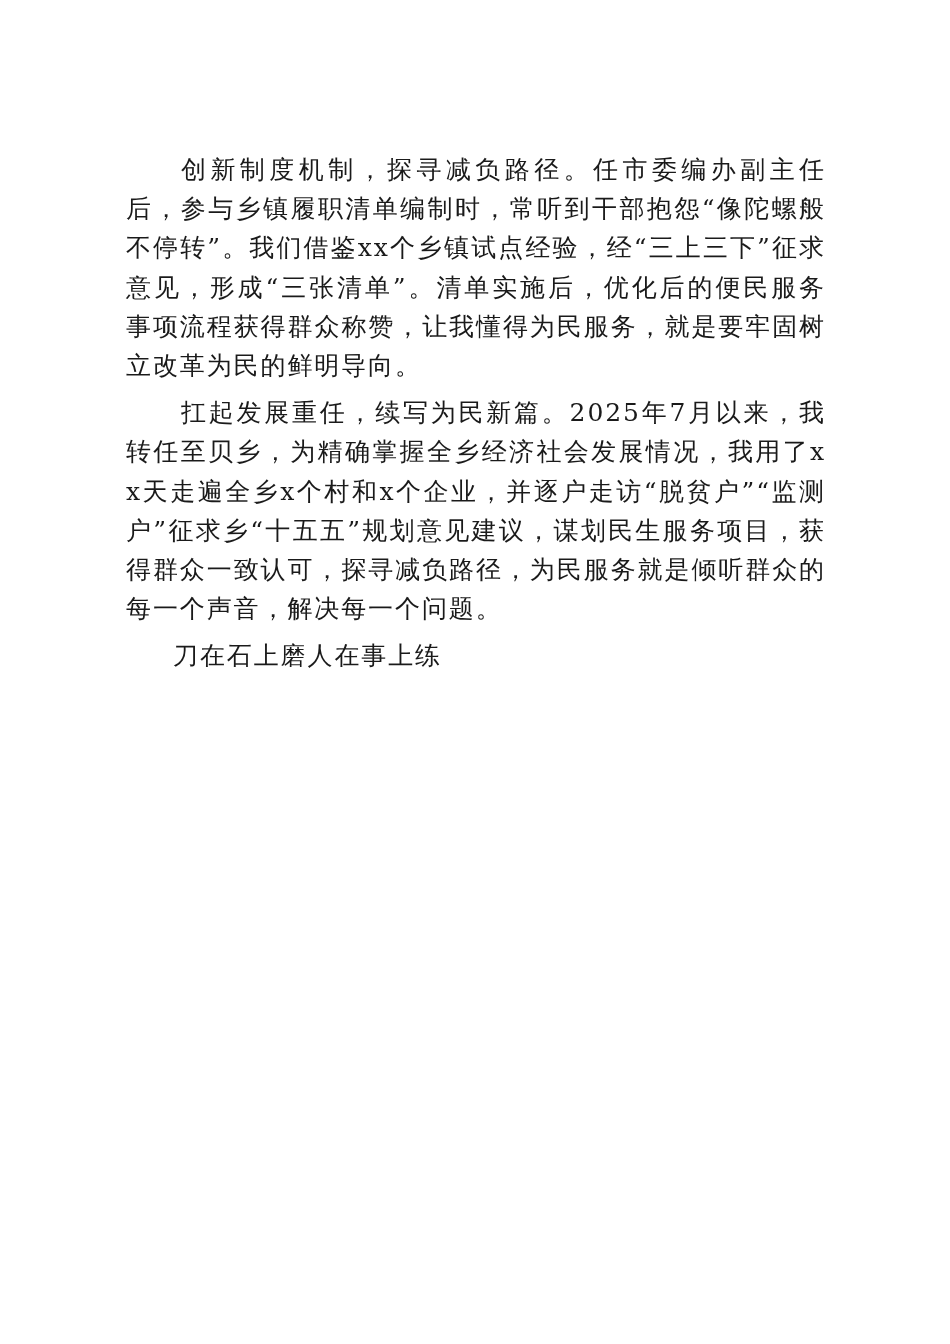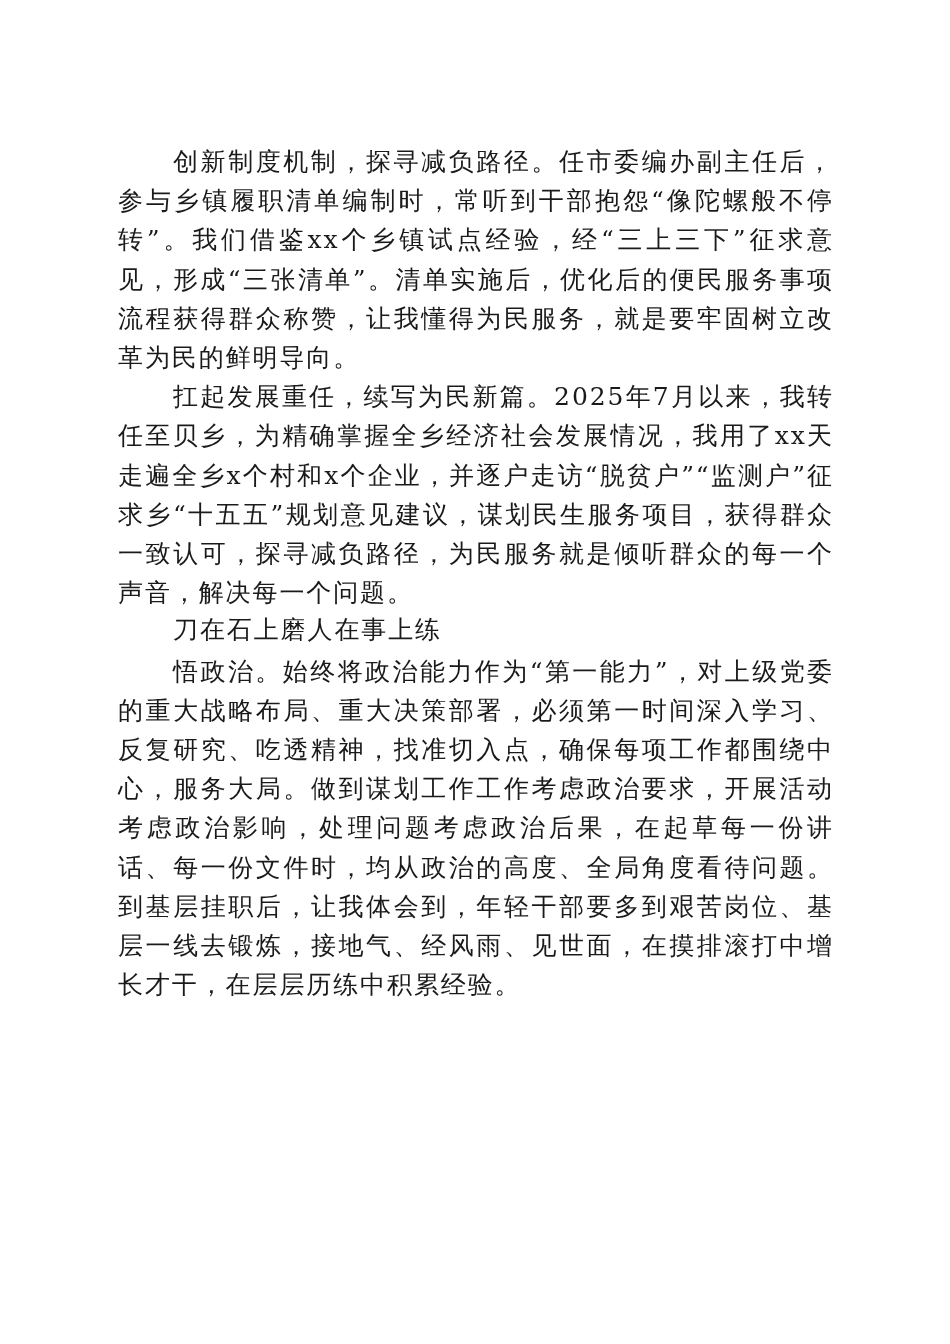--- a/index.html
+++ b/index.html
@@ -20,35 +20,33 @@
       width: 716px;
       color: #1a1a1a;
       font-family: "DejaVu Serif", "Liberation Serif", serif;
       font-size: 25px;
       line-height: 39.2px;
       letter-spacing: 1.9px;
       text-align: justify;
       text-justify: inter-character;
     }
     .para {
-      margin: 0;
+      margin: 8px;
       padding: 0;
       text-indent: 55px;
       word-break: break-all;
     }
     .heading {
       margin: 0;
       padding: 0;
       text-indent: 55px;
       font-weight: normal;
       font-size: 25px;
-      font-family: Liberation Mono, monospace;
     }
   </style>
 </head>
 <body>
 
 <div class="page">
   <p class="para">创新制度机制，探寻减负路径。任市委编办副主任后，参与乡镇履职清单编制时，常听到干部抱怨“像陀螺般不停转”。我们借鉴xx个乡镇试点经验，经“三上三下”征求意见，形成“三张清单”。清单实施后，优化后的便民服务事项流程获得群众称赞，让我懂得为民服务，就是要牢固树立改革为民的鲜明导向。</p>
   <p class="para">扛起发展重任，续写为民新篇。2025年7月以来，我转任至贝乡，为精确掌握全乡经济社会发展情况，我用了xx天走遍全乡x个村和x个企业，并逐户走访“脱贫户”“监测户”征求乡“十五五”规划意见建议，谋划民生服务项目，获得群众一致认可，探寻减负路径，为民服务就是倾听群众的每一个声音，解决每一个问题。</p>
   <p class="heading">刀在石上磨人在事上练</p>
-  <p class="para">悟政治。始终将政治能力作为“第一能力”，对上级党委的重大战略布局、重大决策部署，必须第一时间深入学习、反复研究、吃透精神，找准切入点，确保每项工作都围绕中心，服务大局。做到谋划工作工作考虑政治要求，开展活动考虑政治影响，处理问题考虑政治后果，在起草每一份讲话、每一份文件时，均从政治的高度、全局角度看待问题。到基层挂职后，让我体会到，年轻干部要多到艰苦岗位、基层一线去锻炼，接地气、经风雨、见世面，在摸排滚打中增长才干，在层层历练中积累经验。</p>
 </div>
 
 </body></html>

